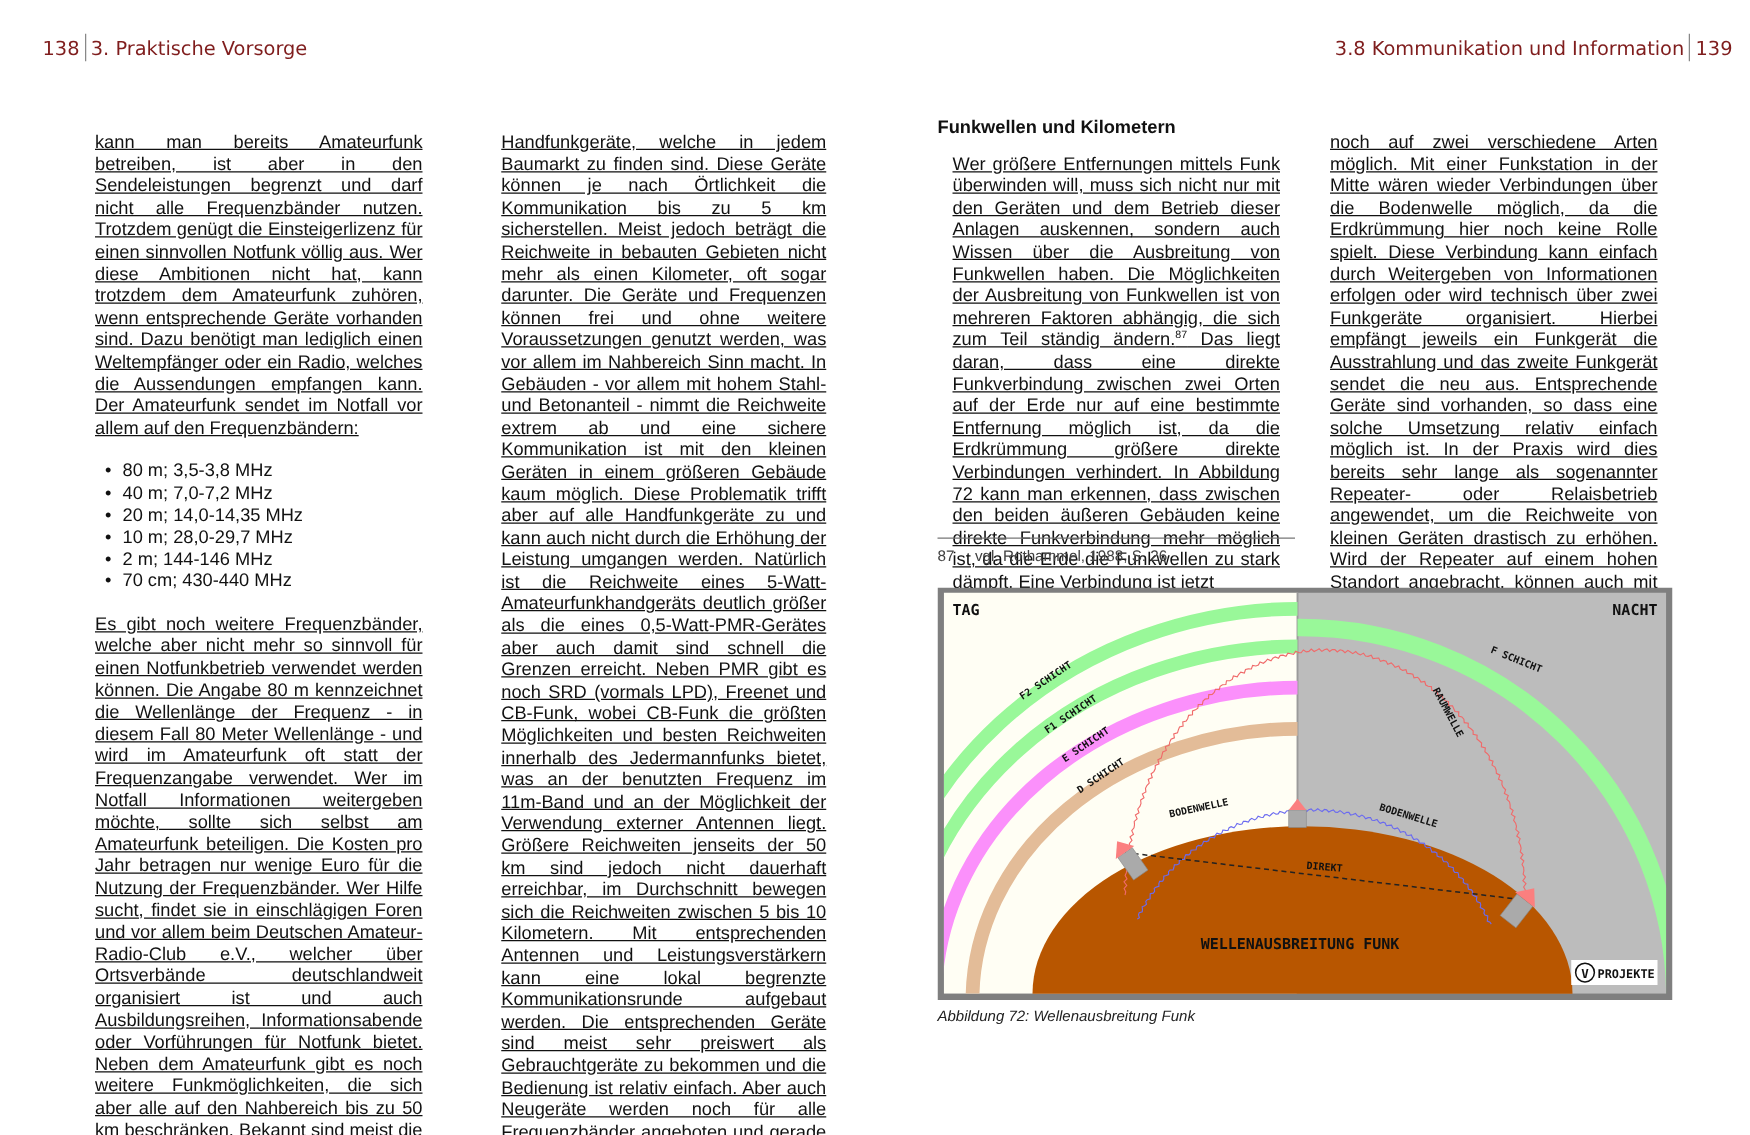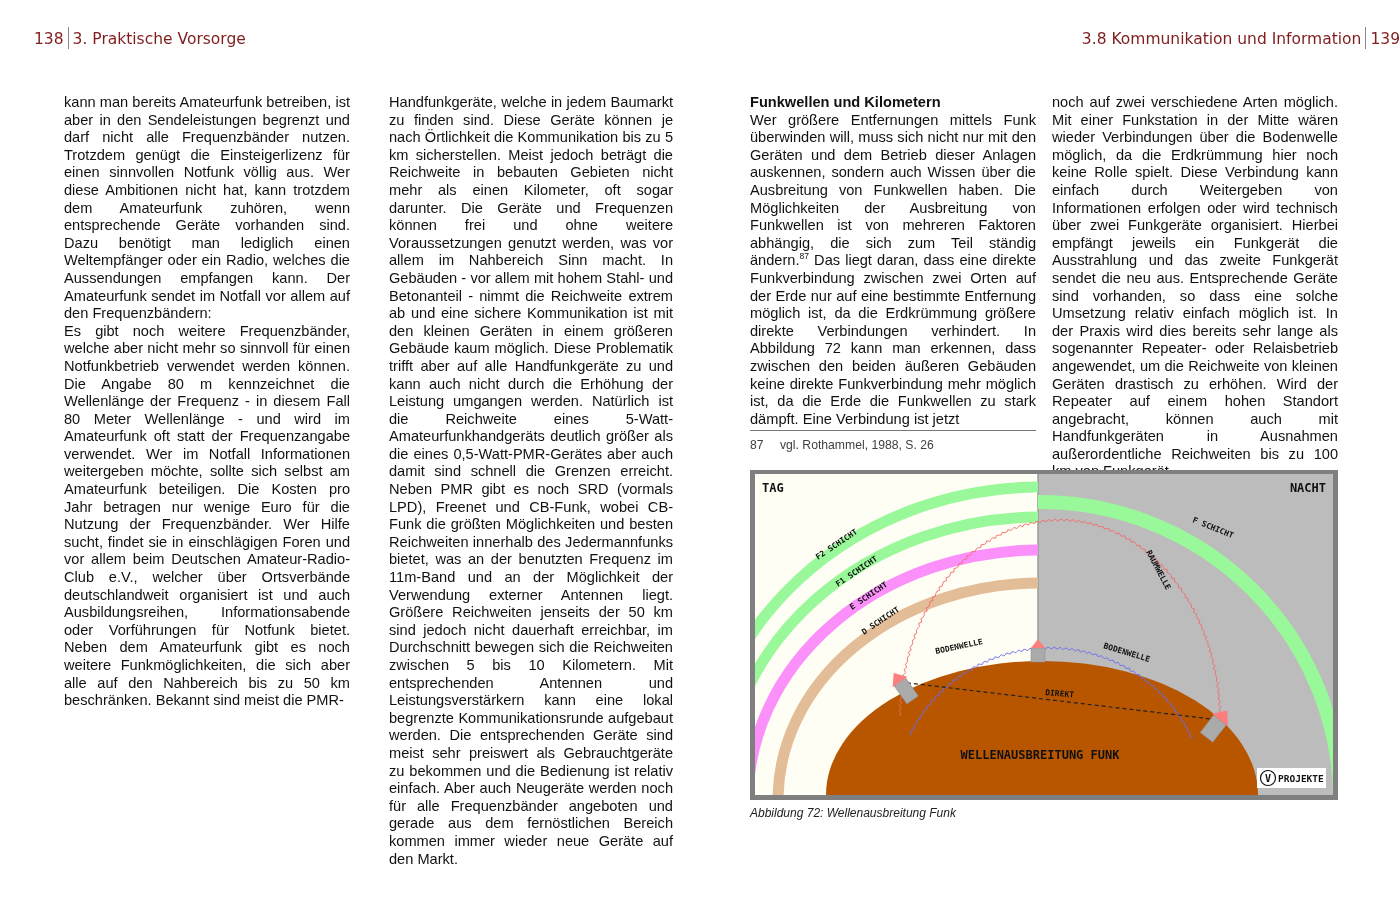--- a/index.html
+++ b/index.html
@@ -3,24 +3,24 @@
 <meta charset="utf-8">
 <style>
   html, body { margin: 0; padding: 0; background: #ffffff; }
   body { width: 1400px; height: 908px; position: relative; overflow: hidden;
          font-family: "Liberation Sans", sans-serif; color: #111; }
   .running-head { position: absolute; top: 27px; font-family: "DejaVu Sans", sans-serif;
                   font-size: 15.5px; color: #7f1d1d; white-space: nowrap; }
   .running-head .sep { display: inline-block; width: 1px; height: 22px; background: #888;
                        vertical-align: -5px; margin: 0 4px; }
   #head-left { left: 34px; }
-  #head-right { right: 0; text-align: right; }
+  #head-right { right: 14px; text-align: right; }
   .col { position: absolute; font-size: 14.6px; line-height: 17.6px; text-align: justify;
          hyphens: none; }
-  .col p { margin: 0; }
+  .col p { margin: 12px; text-decoration: underline; }
   #col1 { left: 64px; top: 94px; width: 286px; }
   #col2 { left: 389px; top: 94px; width: 284px; }
   #col3 { left: 750px; top: 94px; width: 286px; }
   #col4 { left: 1052px; top: 94px; width: 286px; }
   .bullets { list-style: none; margin: 17px 0 17px 20px; padding: 0; }
   .bullets li { position: relative; padding-left: 14px; text-align: left; }
   .bullets li::before { content: "•"; position: absolute; left: 0; top: 0; }
   h3.sub { font-size: 14.6px; font-weight: bold; margin: 0; line-height: 17.6px; }
   sup.fn { font-size: 8.5px; line-height: 0; vertical-align: 6px; }
   #footnote-rule { position: absolute; left: 750px; top: 430px; width: 286px; height: 1px; background: #777; }
@@ -36,20 +36,28 @@
 
 <div class="running-head" id="head-left">
   <span>138</span><span class="sep"></span><span>3. Praktische Vorsorge</span>
 </div>
 <div class="running-head" id="head-right">
   <span>3.8 Kommunikation und Information</span><span class="sep"></span><span>139</span>
 </div>
 
 <div class="col" id="col1">
   <p>kann man bereits Amateurfunk betreiben, ist aber in den Sendeleistungen begrenzt und darf nicht alle Frequenzbänder nutzen. Trotzdem genügt die Einsteigerlizenz für einen sinnvollen Notfunk völlig aus. Wer diese Ambitionen nicht hat, kann trotzdem dem Amateurfunk zuhören, wenn entsprechende Geräte vorhanden sind. Dazu benötigt man lediglich einen Weltempfänger oder ein Radio, welches die Aussendungen empfangen kann. Der Amateurfunk sendet im Notfall vor allem auf den Frequenzbändern:</p>
+  <ul class="bullets">
+    <li>80 m; 3,5-3,8 MHz</li>
+    <li>40 m; 7,0-7,2 MHz</li>
+    <li>20 m; 14,0-14,35 MHz</li>
+    <li>10 m; 28,0-29,7 MHz</li>
+    <li>2 m; 144-146 MHz</li>
+    <li>70 cm; 430-440 MHz</li>
+  </ul>
   <p>Es gibt noch weitere Frequenzbänder, welche aber nicht mehr so sinnvoll für einen Notfunkbetrieb verwendet werden können. Die Angabe 80 m kennzeichnet die Wellenlänge der Frequenz - in diesem Fall 80 Meter Wellenlänge - und wird im Amateurfunk oft statt der Frequenzangabe verwendet. Wer im Notfall Informationen weitergeben möchte, sollte sich selbst am Amateurfunk beteiligen. Die Kosten pro Jahr betragen nur wenige Euro für die Nutzung der Frequenzbänder. Wer Hilfe sucht, findet sie in einschlägigen Foren und vor allem beim Deutschen Amateur-Radio-Club e.V., welcher über Ortsverbände deutschlandweit organisiert ist und auch Ausbildungsreihen, Informationsabende oder Vorführungen für Notfunk bietet. Neben dem Amateurfunk gibt es noch weitere Funkmöglichkeiten, die sich aber alle auf den Nahbereich bis zu 50 km beschränken. Bekannt sind meist die PMR-</p>
 </div>
 
 <div class="col" id="col2">
   <p>Handfunkgeräte, welche in jedem Baumarkt zu finden sind. Diese Geräte können je nach Örtlichkeit die Kommunikation bis zu 5 km sicherstellen. Meist jedoch beträgt die Reichweite in bebauten Gebieten nicht mehr als einen Kilometer, oft sogar darunter. Die Geräte und Frequenzen können frei und ohne weitere Voraussetzungen genutzt werden, was vor allem im Nahbereich Sinn macht. In Gebäuden - vor allem mit hohem Stahl- und Betonanteil - nimmt die Reichweite extrem ab und eine sichere Kommunikation ist mit den kleinen Geräten in einem größeren Gebäude kaum möglich. Diese Problematik trifft aber auf alle Handfunkgeräte zu und kann auch nicht durch die Erhöhung der Leistung umgangen werden. Natürlich ist die Reichweite eines 5-Watt-Amateurfunkhandgeräts deutlich größer als die eines 0,5-Watt-PMR-Gerätes aber auch damit sind schnell die Grenzen erreicht. Neben PMR gibt es noch SRD (vormals LPD), Freenet und CB-Funk, wobei CB-Funk die größten Möglichkeiten und besten Reichweiten innerhalb des Jedermannfunks bietet, was an der benutzten Frequenz im 11m-Band und an der Möglichkeit der Verwendung externer Antennen liegt. Größere Reichweiten jenseits der 50 km sind jedoch nicht dauerhaft erreichbar, im Durchschnitt bewegen sich die Reichweiten zwischen 5 bis 10 Kilometern. Mit entsprechenden Antennen und Leistungsverstärkern kann eine lokal begrenzte Kommunikationsrunde aufgebaut werden. Die entsprechenden Geräte sind meist sehr preiswert als Gebrauchtgeräte zu bekommen und die Bedienung ist relativ einfach. Aber auch Neugeräte werden noch für alle Frequenzbänder angeboten und gerade aus dem fernöstlichen Bereich kommen immer wieder neue Geräte auf den Markt.</p>
 </div>
 
 <div class="col" id="col3">
   <h3 class="sub">Funkwellen und Kilometern</h3>
   <p><span>Wer größere Entfernungen mittels Funk überwinden will, muss sich nicht nur mit den Geräten und dem Betrieb dieser Anlagen auskennen, sondern auch Wissen über die Ausbreitung von Funkwellen haben. Die Möglichkeiten der Ausbreitung von Funkwellen ist von mehreren Faktoren abhängig, die sich zum Teil ständig ändern.</span><sup class="fn">87</sup><span> Das liegt daran, dass eine direkte Funkverbindung zwischen zwei Orten auf der Erde nur auf eine bestimmte Entfernung möglich ist, da die Erdkrümmung größere direkte Verbindungen verhindert. In Abbildung 72 kann man erkennen, dass zwischen den beiden äußeren Gebäuden keine direkte Funkverbindung mehr möglich ist, da die Erde die Funkwellen zu stark dämpft. Eine Verbindung ist jetzt</span></p>

